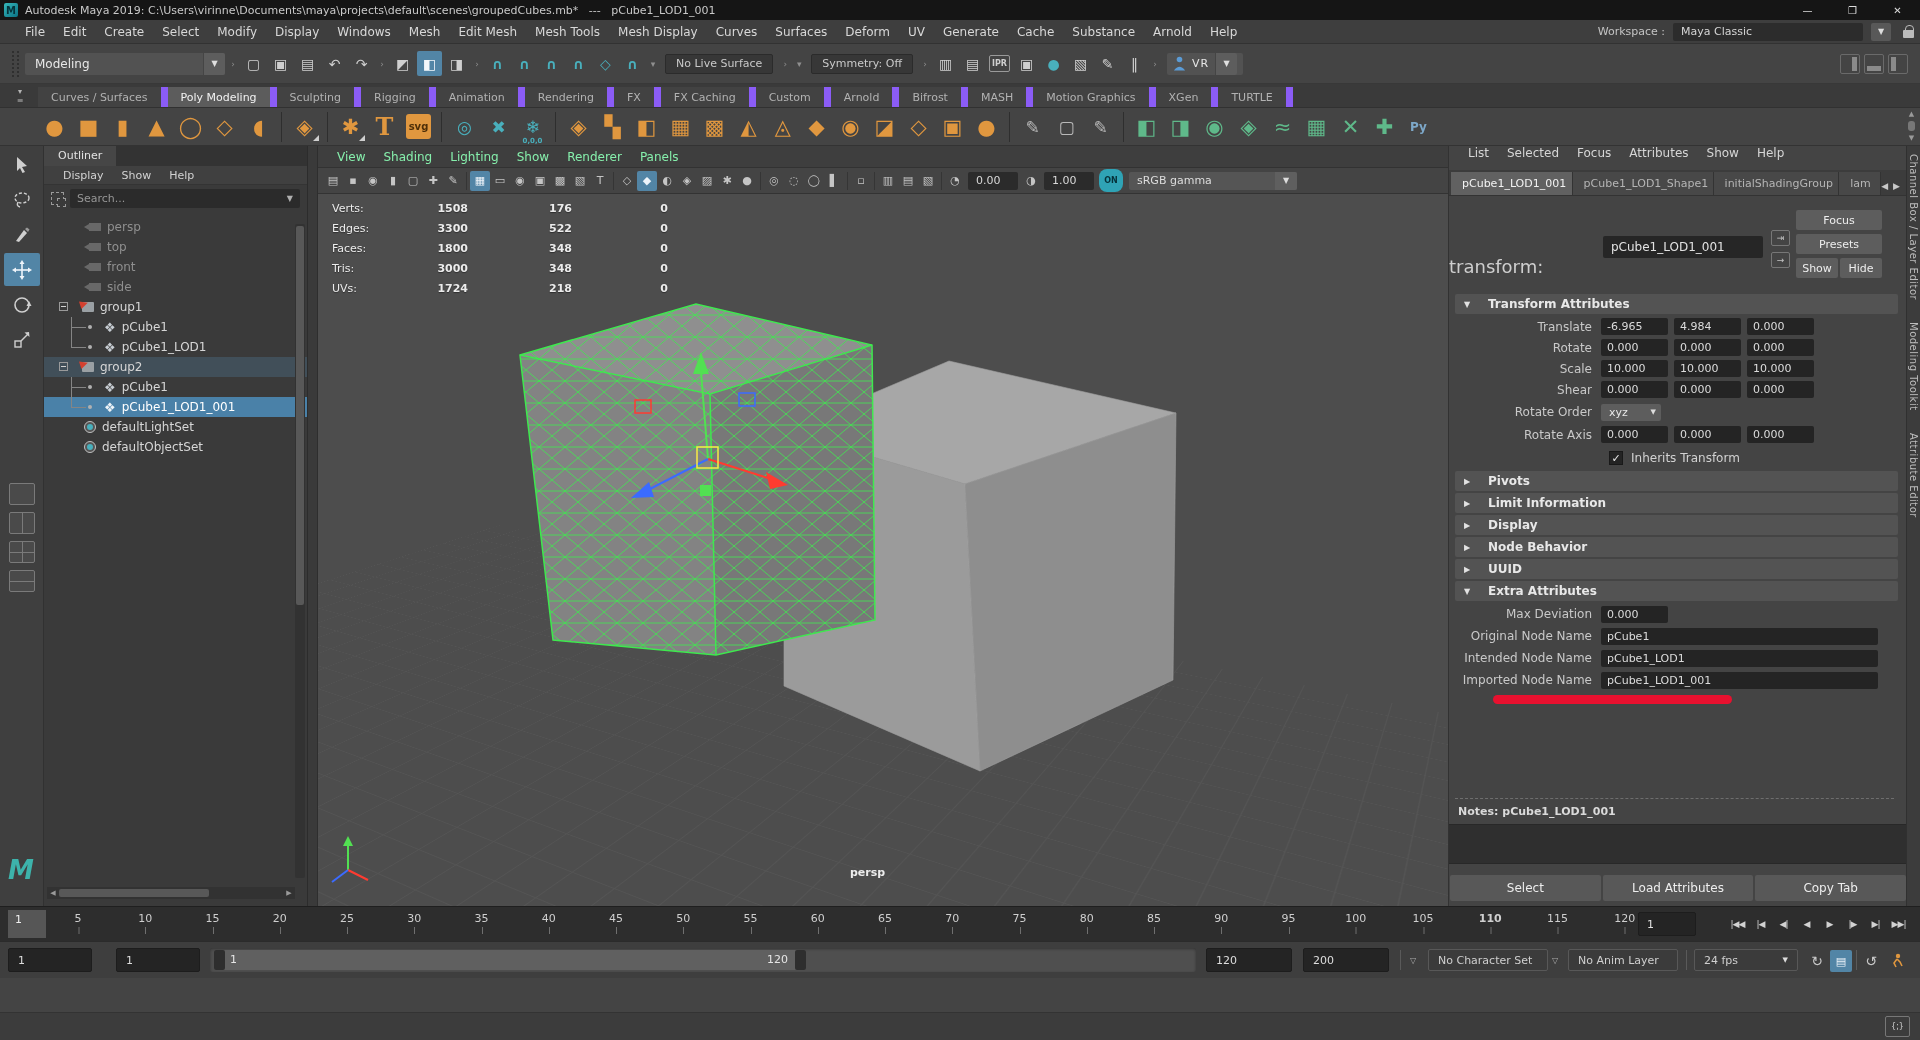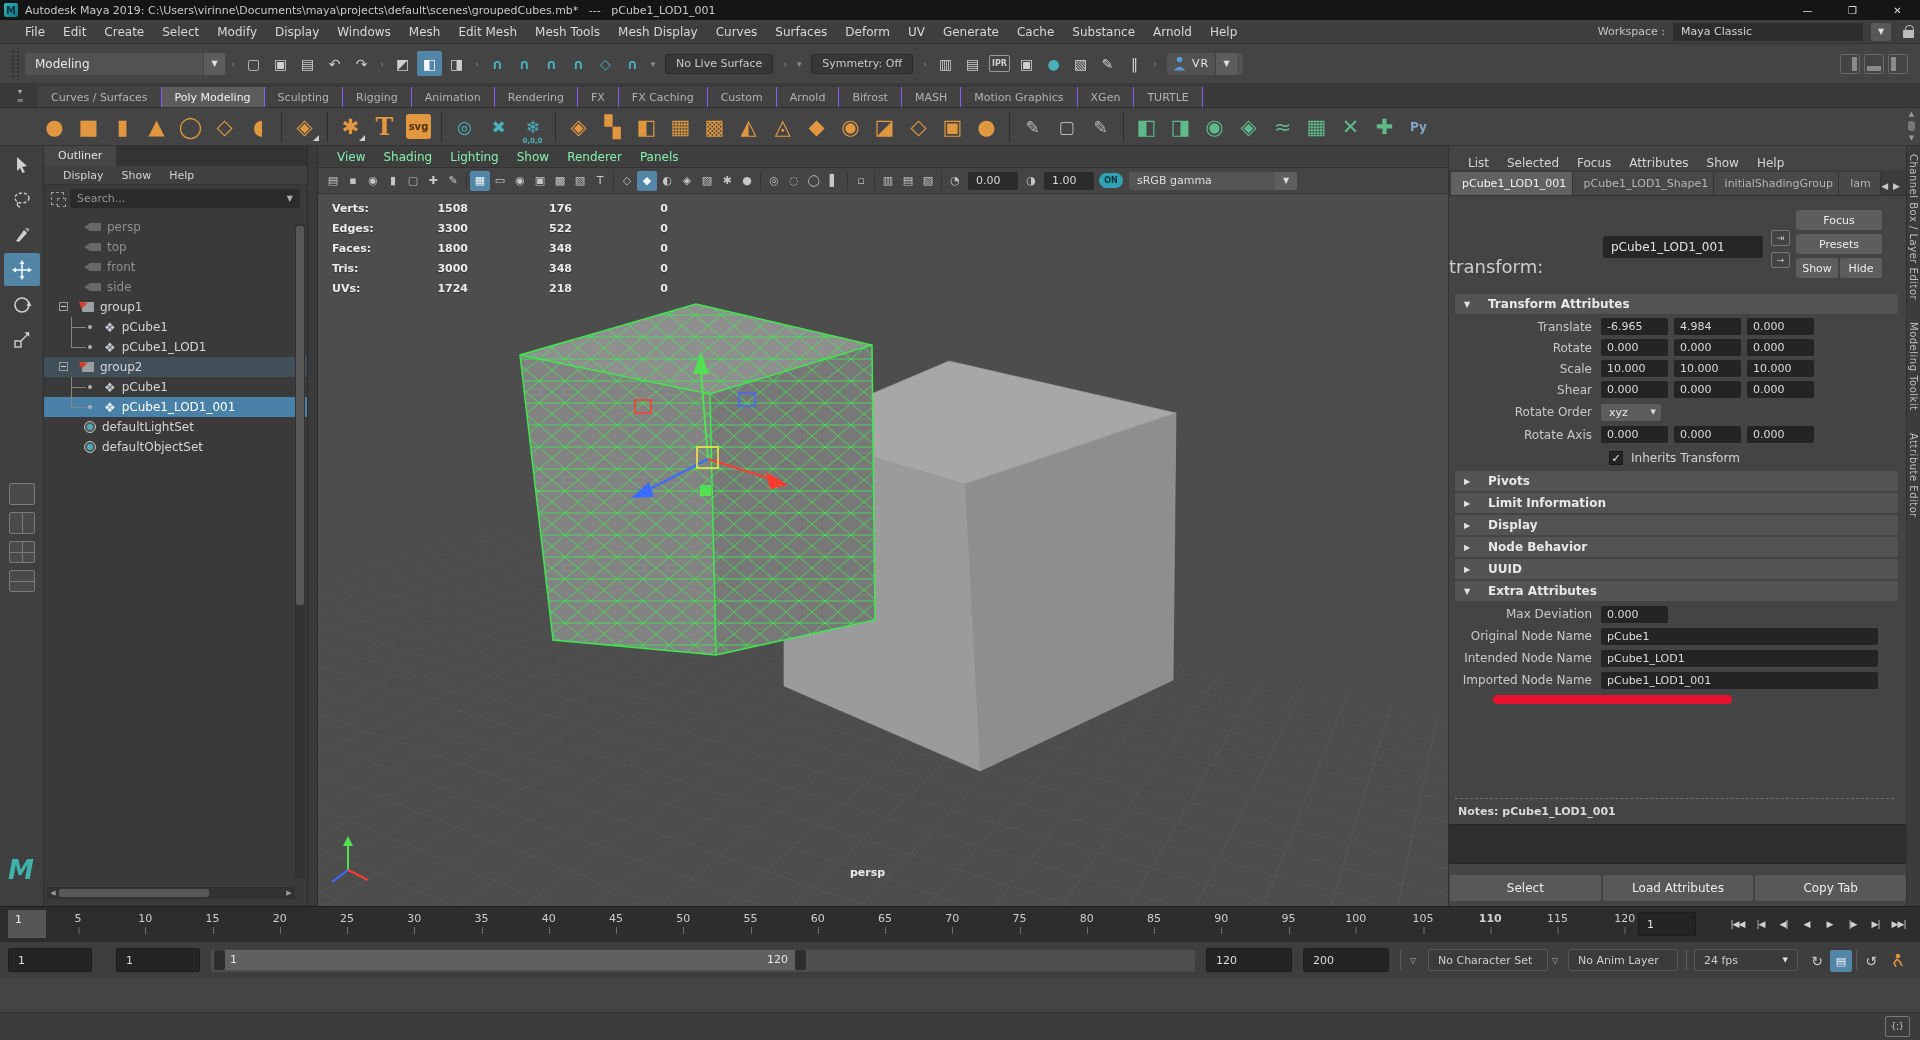--- a/index.html
+++ b/index.html
@@ -36,21 +36,21 @@
 .vr-select{display:flex;align-items:center;gap:6px;background:#525252;height:22px;padding:0 6px;border-radius:2px;margin-left:4px}
 .vr-select .vtxt{font-size:11px;color:#e6e6e6;letter-spacing:1px}
 .panel-toggles{margin-left:auto;display:flex;gap:4px;margin-right:4px}
 .panel-toggle{width:20px;height:20px;border:1px solid #6a6a6a;border-radius:2px;position:relative}
 .panel-toggle::after{content:"";position:absolute;top:2px;bottom:2px;width:5px;background:#8a8a8a}
 .panel-toggle.r::after{right:2px}.panel-toggle.l::after{left:2px}
 .panel-toggle.b::after{left:2px;right:2px;top:auto;height:5px;width:auto}
 
 .shelftabs{position:absolute;left:0;top:84px;width:1920px;height:24px;background:#3a3a3a;display:flex;align-items:flex-end;padding-left:38px;border-bottom:1px solid #313131}
 .shelf-ctrl{position:absolute;left:8px;top:2px;width:24px;height:20px;display:flex;flex-direction:column;align-items:center;justify-content:center;color:#b5b5b5;font-size:8px;line-height:9px}
-.stab{padding:4px 13px 3px;font-size:11px;color:#b2b2b2;background:#424242;border-right:1px solid #8b5cf6}
+.stab{padding:4px 13px 3px;font-size:11px;color:#b2b2b2;background:#424242;border-right:7px solid #8b5cf6}
 .stab.active{background:#5c5c5c;color:#f2f2f2}
 .shelf{position:absolute;left:0;top:108px;width:1920px;height:38px;background:#444;display:flex;align-items:center;padding-left:38px;gap:1px;border-bottom:1px solid #333}
 .shelf-icon{width:33px;height:33px;display:flex;align-items:center;justify-content:center;font-size:21px;position:relative;flex:0 0 auto}
 .c-orange{color:#e0973f}.c-teal{color:#49b0bd;font-size:17px}.c-gray{color:#b9b9b9;font-size:17px}.c-green{color:#5fb98a}
 .shelf-sep{width:1px;height:30px;background:#2e2e2e;margin:0 5px;flex:0 0 auto}
 .svg-badge{width:25px;height:25px;background:#e0973f;border-radius:3px;color:#4e2f08;font-size:10px;font-weight:bold;display:flex;align-items:center;justify-content:center}
 .sub-label{position:absolute;bottom:-2px;left:50%;transform:translateX(-50%);font-size:7px;color:#49b0bd;font-weight:bold}
 .opt-corner::after{content:"";position:absolute;right:2px;bottom:2px;border-left:6px solid transparent;border-bottom:6px solid #cfcfcf}
 .shelf-scroll{position:absolute;right:2px;top:0px;width:13px;height:36px;display:flex;flex-direction:column;align-items:center;justify-content:space-between;padding:2px 0;color:#9a9a9a;font-size:7px}
 .shelf-scroll .thumb{width:7px;height:10px;background:#777;border-radius:3px}
@@ -107,33 +107,33 @@
 .splitter{position:absolute;left:308px;top:146px;width:10px;height:760px;background:#3a3a3a;border-right:1px solid #2e2e2e}
 
 .vp{position:absolute;left:318px;top:146px;width:1130px;height:760px}
 .vp-menus{height:22px;background:#3e3e3e;display:flex;align-items:center;padding-left:10px;border-bottom:1px solid #323232}
 .vp-menu{padding:0 9px;font-size:12px;color:#86efac}
 .vp-toolbar{height:26px;background:#444;display:flex;align-items:center;padding:0 5px;border-bottom:1px solid #333}
 .vpi{width:20px;height:20px;display:flex;align-items:center;justify-content:center;font-size:11px;color:#c5c5c5;border-radius:2px;flex:0 0 auto}
 .vpi.active{background:#5285a6;color:#eef4fa}
 .vp-sep{width:1px;height:18px;background:#353535;margin:0 3px;flex:0 0 auto}
 .vp-num{width:50px;height:18px;background:#2b2b2b;color:#d8d8d8;font-size:11px;display:flex;align-items:center;padding-left:8px;border-radius:2px;margin:0 3px;flex:0 0 auto}
-.on-badge{width:24px;height:15px;border-radius:8px;background:#2fa3b5;color:#06323a;font-size:8px;font-weight:bold;display:flex;align-items:center;justify-content:center;flex:0 0 auto;margin:0 2px}
+.on-badge{width:24px;height:23px;border-radius:8px;background:#2fa3b5;color:#06323a;font-size:8px;font-weight:bold;display:flex;align-items:center;justify-content:center;flex:0 0 auto;margin:0 2px}
 .vp-colorspace{width:168px;height:18px;background:#555;color:#ddd;font-size:11px;display:flex;align-items:center;padding-left:8px;border-radius:2px;margin-left:4px;flex:0 0 auto}
 .vp-colorspace .csarrow{margin-left:auto;width:22px;height:18px;background:#5f5f5f;border-radius:0 2px 2px 0;display:flex;align-items:center;justify-content:center;font-size:8px}
 .vp-canvas{position:absolute;left:0;top:48px;width:1130px;height:712px;background:#4d4d4d;overflow:hidden}
 .hud{position:absolute;left:14px;top:4px}
 .hud-row{display:flex;height:20px;align-items:center;font-size:11px;color:#ececec;font-weight:bold;text-shadow:0 1px 1px rgba(0,0,0,.4)}
-.hud-label{width:60px;font-weight:bold}
+.hud-label{width:60px;font-weight:normal}
 .hud-v1{width:76px;text-align:right}.hud-v2{width:104px;text-align:right}.hud-v3{width:96px;text-align:right}
 .persp-label{position:absolute;left:532px;top:672px;color:#ececec;font-size:11px;font-weight:bold}
 .cube-svg{position:absolute;left:0;top:0}
 
 .ae{position:absolute;left:1448px;top:146px;width:458px;height:760px;background:#444;border-left:1px solid #323232}
-.ae-menus{height:24px;display:flex;align-items:flex-end;padding-left:10px}
+.ae-menus{height:24px;display:flex;align-items:flex-start;padding-left:10px}
 .ae-menu{padding:0 9px;font-size:12px;color:#d6d6d6}
 .ae-tabs{height:26px;display:flex;align-items:flex-end;background:#3c3c3c;padding-left:2px;border-bottom:1px solid #333}
 .ae-tab{height:23px;display:flex;align-items:center;padding:0 11px;font-size:11px;background:#484848;color:#b5b5b5;border-right:1px solid #333;white-space:nowrap;overflow:hidden;flex:0 1 auto}
 .ae-tab.active{background:#616161;color:#f2f2f2}
 .ae-tab.cut{max-width:42px}
 .ae-tab-arrows{margin-left:auto;display:flex;color:#c8c8c8;font-size:9px;gap:5px;padding:0 6px 4px 0;flex:0 0 auto}
 .ae-head{position:relative;height:86px}
 .ae-head-label{position:absolute;left:0;top:60px;width:148px;text-align:left;font-size:18px;color:#cfcfcf}
 .ae-head-field{position:absolute;left:154px;top:40px;width:160px;height:22px;background:#262626;border-radius:2px;color:#e2e2e2;font-size:12px;display:flex;align-items:center;padding-left:8px}
 .mini-btn{position:absolute;width:19px;height:16px;border:1px solid #777;border-radius:2px;color:#c5c5c5;font-size:9px;display:flex;align-items:center;justify-content:center}

